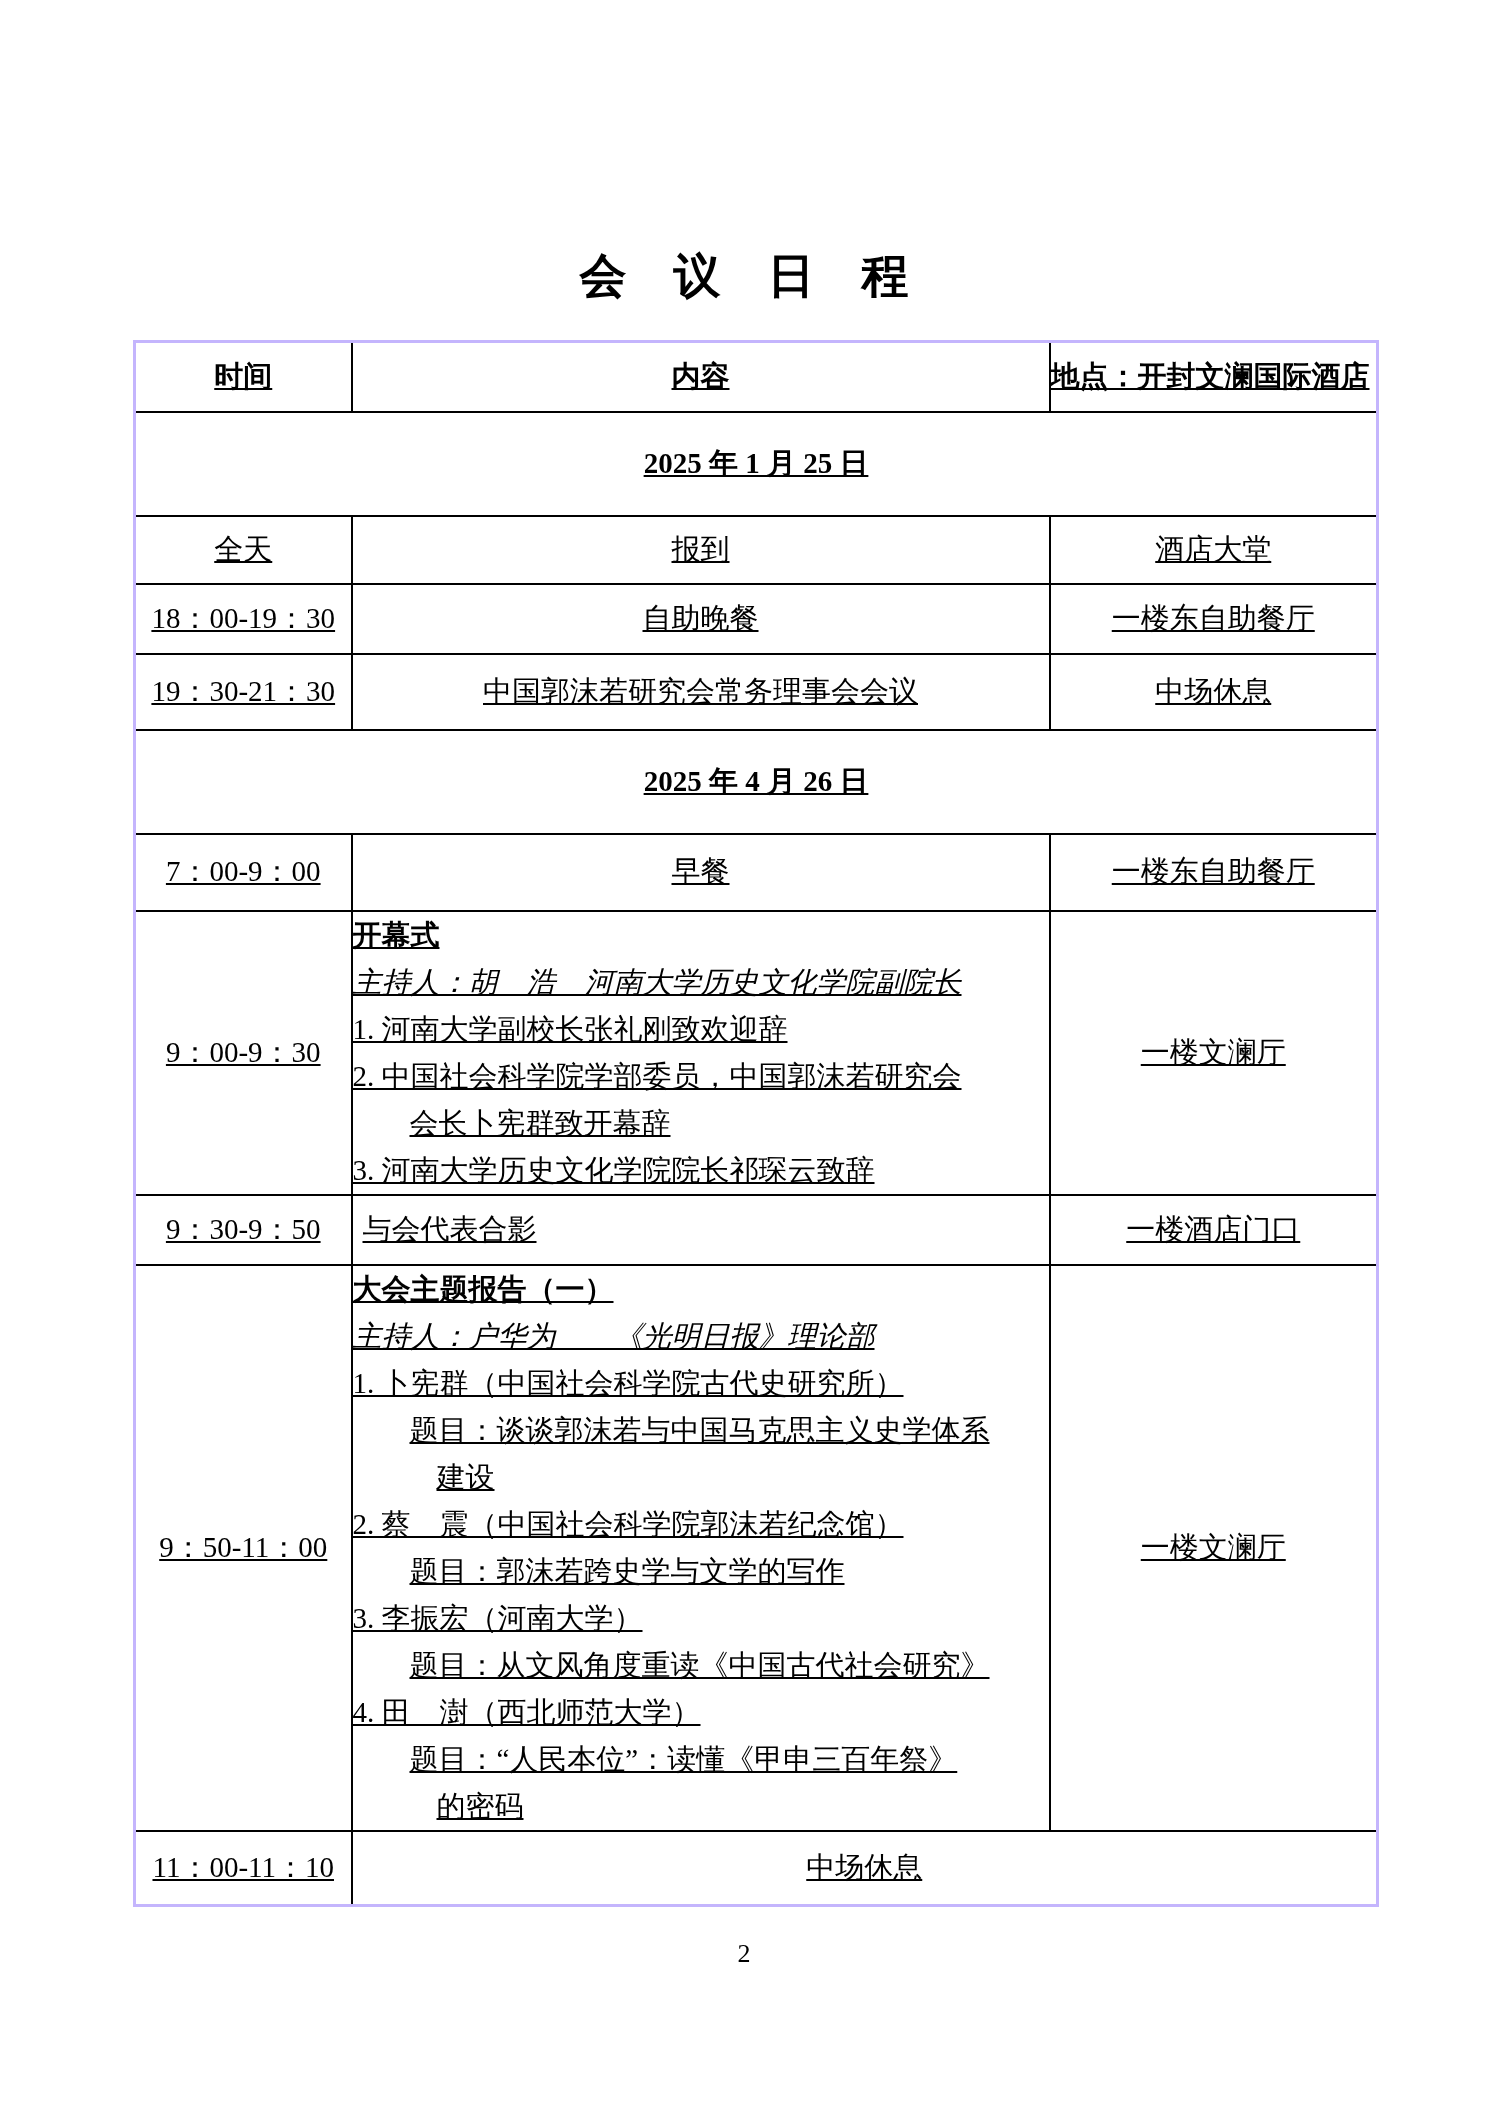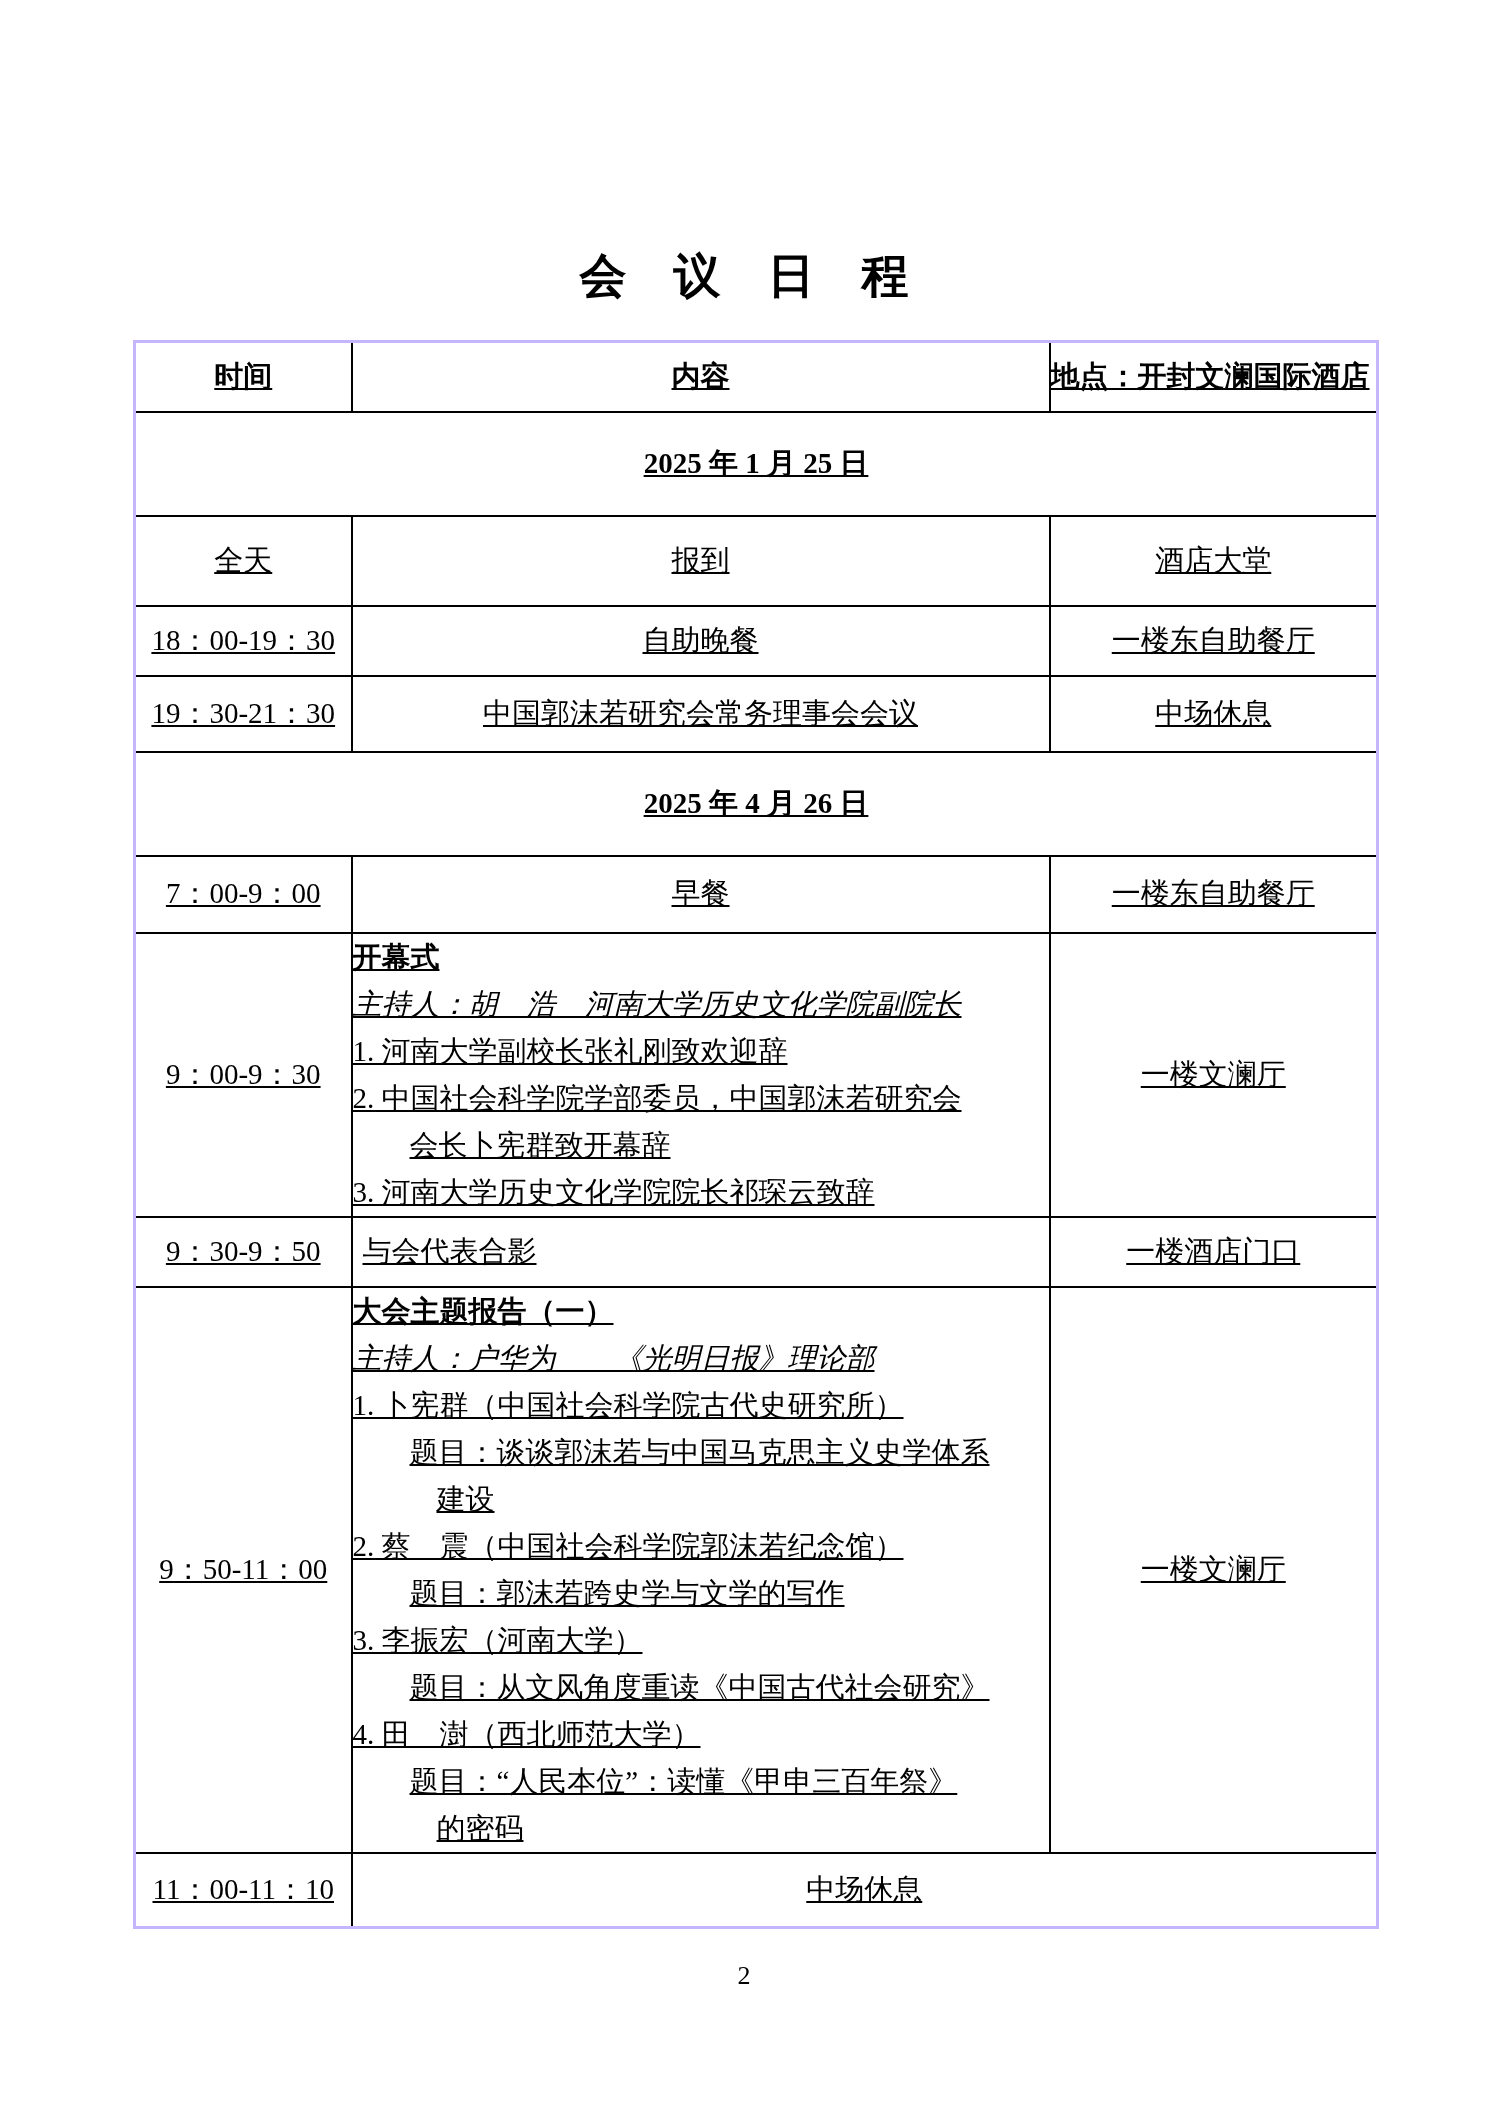--- a/index.html
+++ b/index.html
@@ -43,21 +43,21 @@
     padding: 0;
     overflow: hidden;
   }
   
   .c-center { text-align: center; }
   .c-left   { text-align: left; padding-left: 10px !important; }
 
   
   tr.rh-header td { height: 70px; }
   tr.rh-date td   { height: 104px; }
-  tr.rh-78 td  { height: 90px; }
+  tr.rh-78 td  { height: 68px; }
   tr.rh-77 td  { height: 77px; }
   tr.rh-76 td  { height: 76px; }
   tr.rh-75 td  { height: 75px; }
   tr.rh-70 td  { height: 70px; border-radius: 21px; }
 
   
   .heiti {
     font-family: "Liberation Sans", "DejaVu Sans", sans-serif;
     font-weight: bold;
   }

